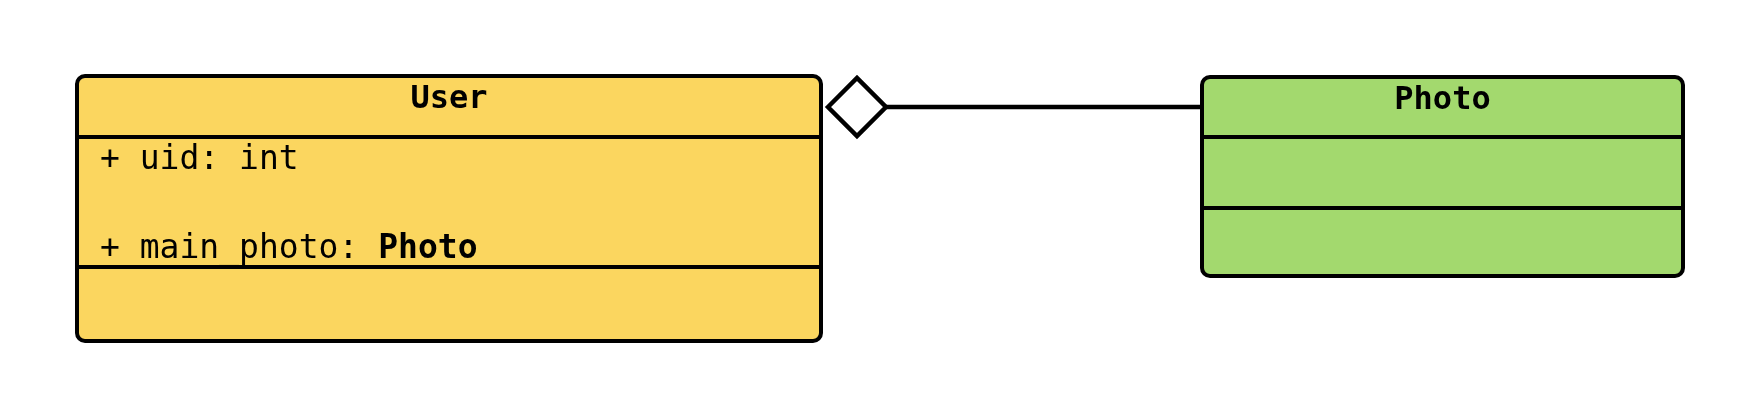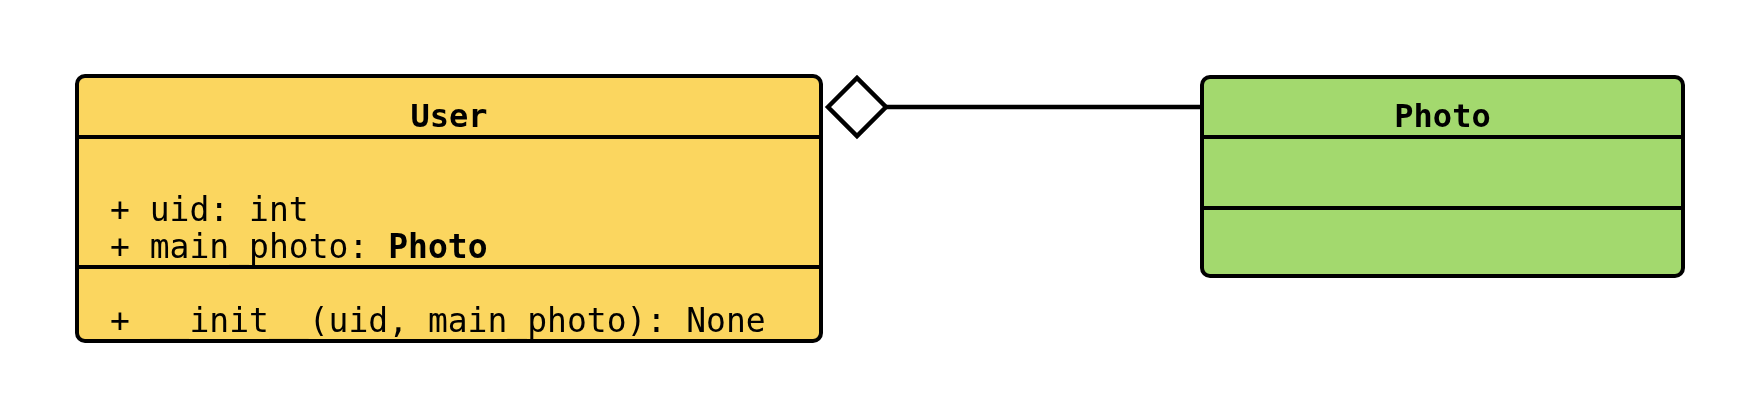--- a/index.html
+++ b/index.html
@@ -18,36 +18,36 @@
   .class-box {
     position: absolute;
     border: 4px solid #000000;
     border-radius: 10px;
     box-sizing: border-box;
     display: flex;
     flex-direction: column;
   }
   .class-header {
     display: flex;
-    align-items: flex-end;
+    align-items: flex-start;
     justify-content: center;
     font-weight: bold;
     font-size: 32px;
     flex: 0 0 auto;
   }
   .divider {
     height: 0;
     border-top: 4px solid #000000;
     flex: 0 0 auto;
   }
   .compartment {
     display: flex;
     flex-direction: column;
-    justify-content: flex-end;
-    padding-left: 31px;
+    justify-content: space-between;
+    padding-left: 21px;
     font-size: 33px;
     line-height: 37px;
     flex: 0 0 auto;
     box-sizing: border-box;
   }
   .member { white-space: pre; }
   .member b { font-weight: bold; }
 
   .connector-svg { position: absolute; overflow: visible; }
   .connector-svg polygon {
@@ -89,23 +89,20 @@
   <div class="class-box box-user" style="background-color: rgb(251, 214, 95);">
     <div class="class-header">
       <span>User</span>
     </div>
     <div class="divider"></div>
     <div class="compartment attrs">
       <div class="member"><span>+ uid: int</span><b></b></div>
       <div class="member"><span>+ main_photo: </span><b>Photo</b></div>
     </div>
     <div class="divider"></div>
-    <div class="compartment methods">
-      <div class="member"><span>+ __init__(uid, main_photo): None</span></div>
-    </div>
   </div>
 
   <svg class="connector-svg" style="left: 820px; top: 70px;" width="390" height="75" viewBox="0 0 390 75">
     <line x1="66" y1="37" x2="385" y2="37"></line>
     <polygon points="8,37 37,8 66,37 37,66" style="fill: rgb(255, 255, 255);"></polygon>
   </svg>
 
 
   <div class="class-box box-photo" style="background-color: rgb(163, 217, 110);">
     <div class="class-header">

